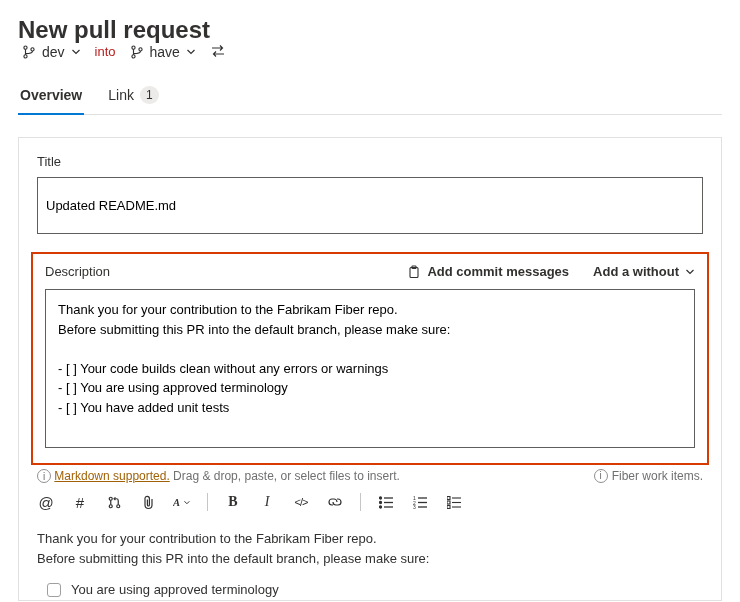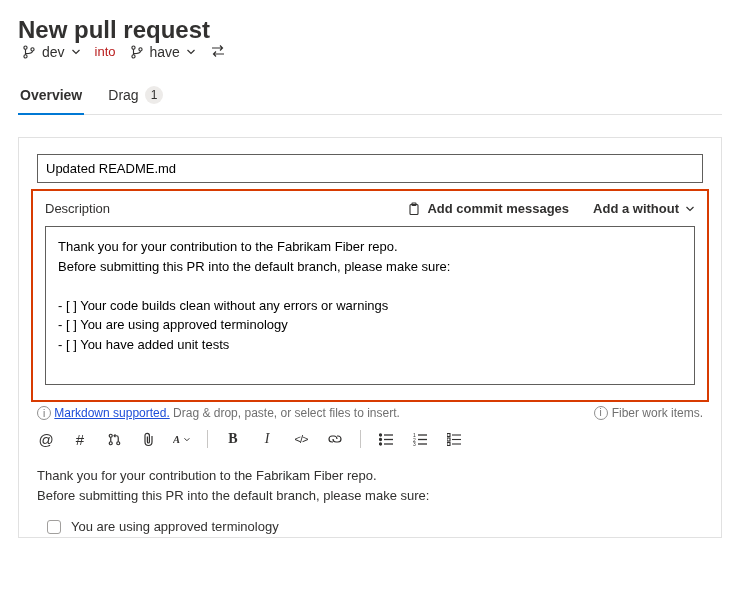--- a/index.html
+++ b/index.html
@@ -11,28 +11,28 @@
   .into { font-size: 13px; color: #b91c1c; }
   .swap { cursor: pointer; color: #323130; }
   svg { display: block; }
   .tabs { display: flex; gap: 22px; border-bottom: 1px solid #e1e1e1; padding-left: 0; }
   .tab { display: inline-flex; align-items: center; gap: 6px; padding: 8px 2px 10px; cursor: pointer; color: #323130; position: relative; }
   .tab.active { font-weight: 600; }
   .tab.active::after { content:""; position:absolute; left:0; right:0; bottom:-1px; height:2px; background:#0078d4; }
   .badge { background:#edebe9; border-radius:10px; font-size:12px; min-width:18px; height:18px; display:inline-flex; align-items:center; justify-content:center; padding:0 6px; color:#323130; }
   .card { border:1px solid #e1e1e1; margin-top:22px; padding:16px 18px 0; }
   .label { font-size:13px; color:#323130; margin-bottom:8px; }
-  .textinput { width:100%; border:1px solid #605e5c; padding:6px 8px; font-size:13px; font-family:inherit; }
-  .redbox { border:2px solid #d83b01; margin-top:6px; padding:10px 12px 12px; margin-left:-6px; margin-right:-6px; }
+  .textinput { width:100%; border:1px solid #605e5c; padding:20px 8px; font-size:13px; font-family:inherit; }
+  .redbox { border:2px solid #d83b01; margin-top:18px; padding:10px 12px 12px; margin-left:-6px; margin-right:-6px; }
   .desc-head { display:flex; align-items:center; justify-content:space-between; margin-bottom:10px; }
   .desc-actions { display:flex; align-items:flex-end; gap:24px; }
   .action { display:inline-flex; align-items:center; gap:6px; font-weight:600; font-size:13px; cursor:pointer; }
   .desc-box { border:1px solid #605e5c; padding:10px 12px; font-size:13px; line-height:1.5; white-space:pre-wrap; min-height:120px; font-family:inherit; width:100%; resize:none; }
   .hints { display:flex; justify-content:space-between; font-size:12px; color:#707070; margin-top:4px; }
-  .hints a { color:#1d4ed8; }
+  .hints a { color:#a16207; }
   .linkwi { display:inline-flex; align-items:center; gap:4px; cursor:pointer; }
   .fmt-row { display:flex; gap:16px; align-items:center; color:#323130; margin-top:10px; }
   .fmt-btn { cursor:pointer; width:18px; height:18px; display:inline-flex; align-items:center; justify-content:center; }
   .fmt-sep { width:1px; height:18px; background:#c8c6c4; }
   .preview { margin-top:18px; font-size:13px; line-height:1.5; }
   .check-list { margin-top:12px; display:flex; flex-direction:column; gap:9px; padding-left:10px; }
   .check-item { display:flex; align-items:center; gap:10px; }
   .cbox { width:14px; height:14px; border:1px solid #a19f9d; border-radius:3px; cursor:pointer; flex-shrink:0; }
   .info-ico { width:14px; height:14px; border:1px solid #909090; border-radius:50%; display:inline-flex; align-items:center; justify-content:center; font-size:10px; color:#707070; }
 </style>
@@ -83,26 +83,27 @@
           <path d="M14 10H4M6 7.5L3.5 10 6 12.5"></path>
         </svg>
     </span>
   </div>
 
   <div class="tabs">
     <div class="tab active">
       <span>Overview</span>
     </div>
     <div class="tab">
-      <span>Drag</span>
+      <span>Link</span>
       <span class="badge">1</span>
     </div>
   </div>
 
   <div class="card">
+    <div class="label">Title</div>
     <input class="textinput" value="Updated README.md" style="">
 
     <div class="redbox">
       <div class="desc-head">
         <span class="label" style="margin:0">Description</span>
         <span class="desc-actions">
           <span class="action">
             <span>
               <svg width="14" height="14" viewBox="0 0 14 14" fill="none" stroke="#323130" stroke-width="1.1">
                   <rect x="3" y="2.5" width="8" height="10" rx="1"></rect>

